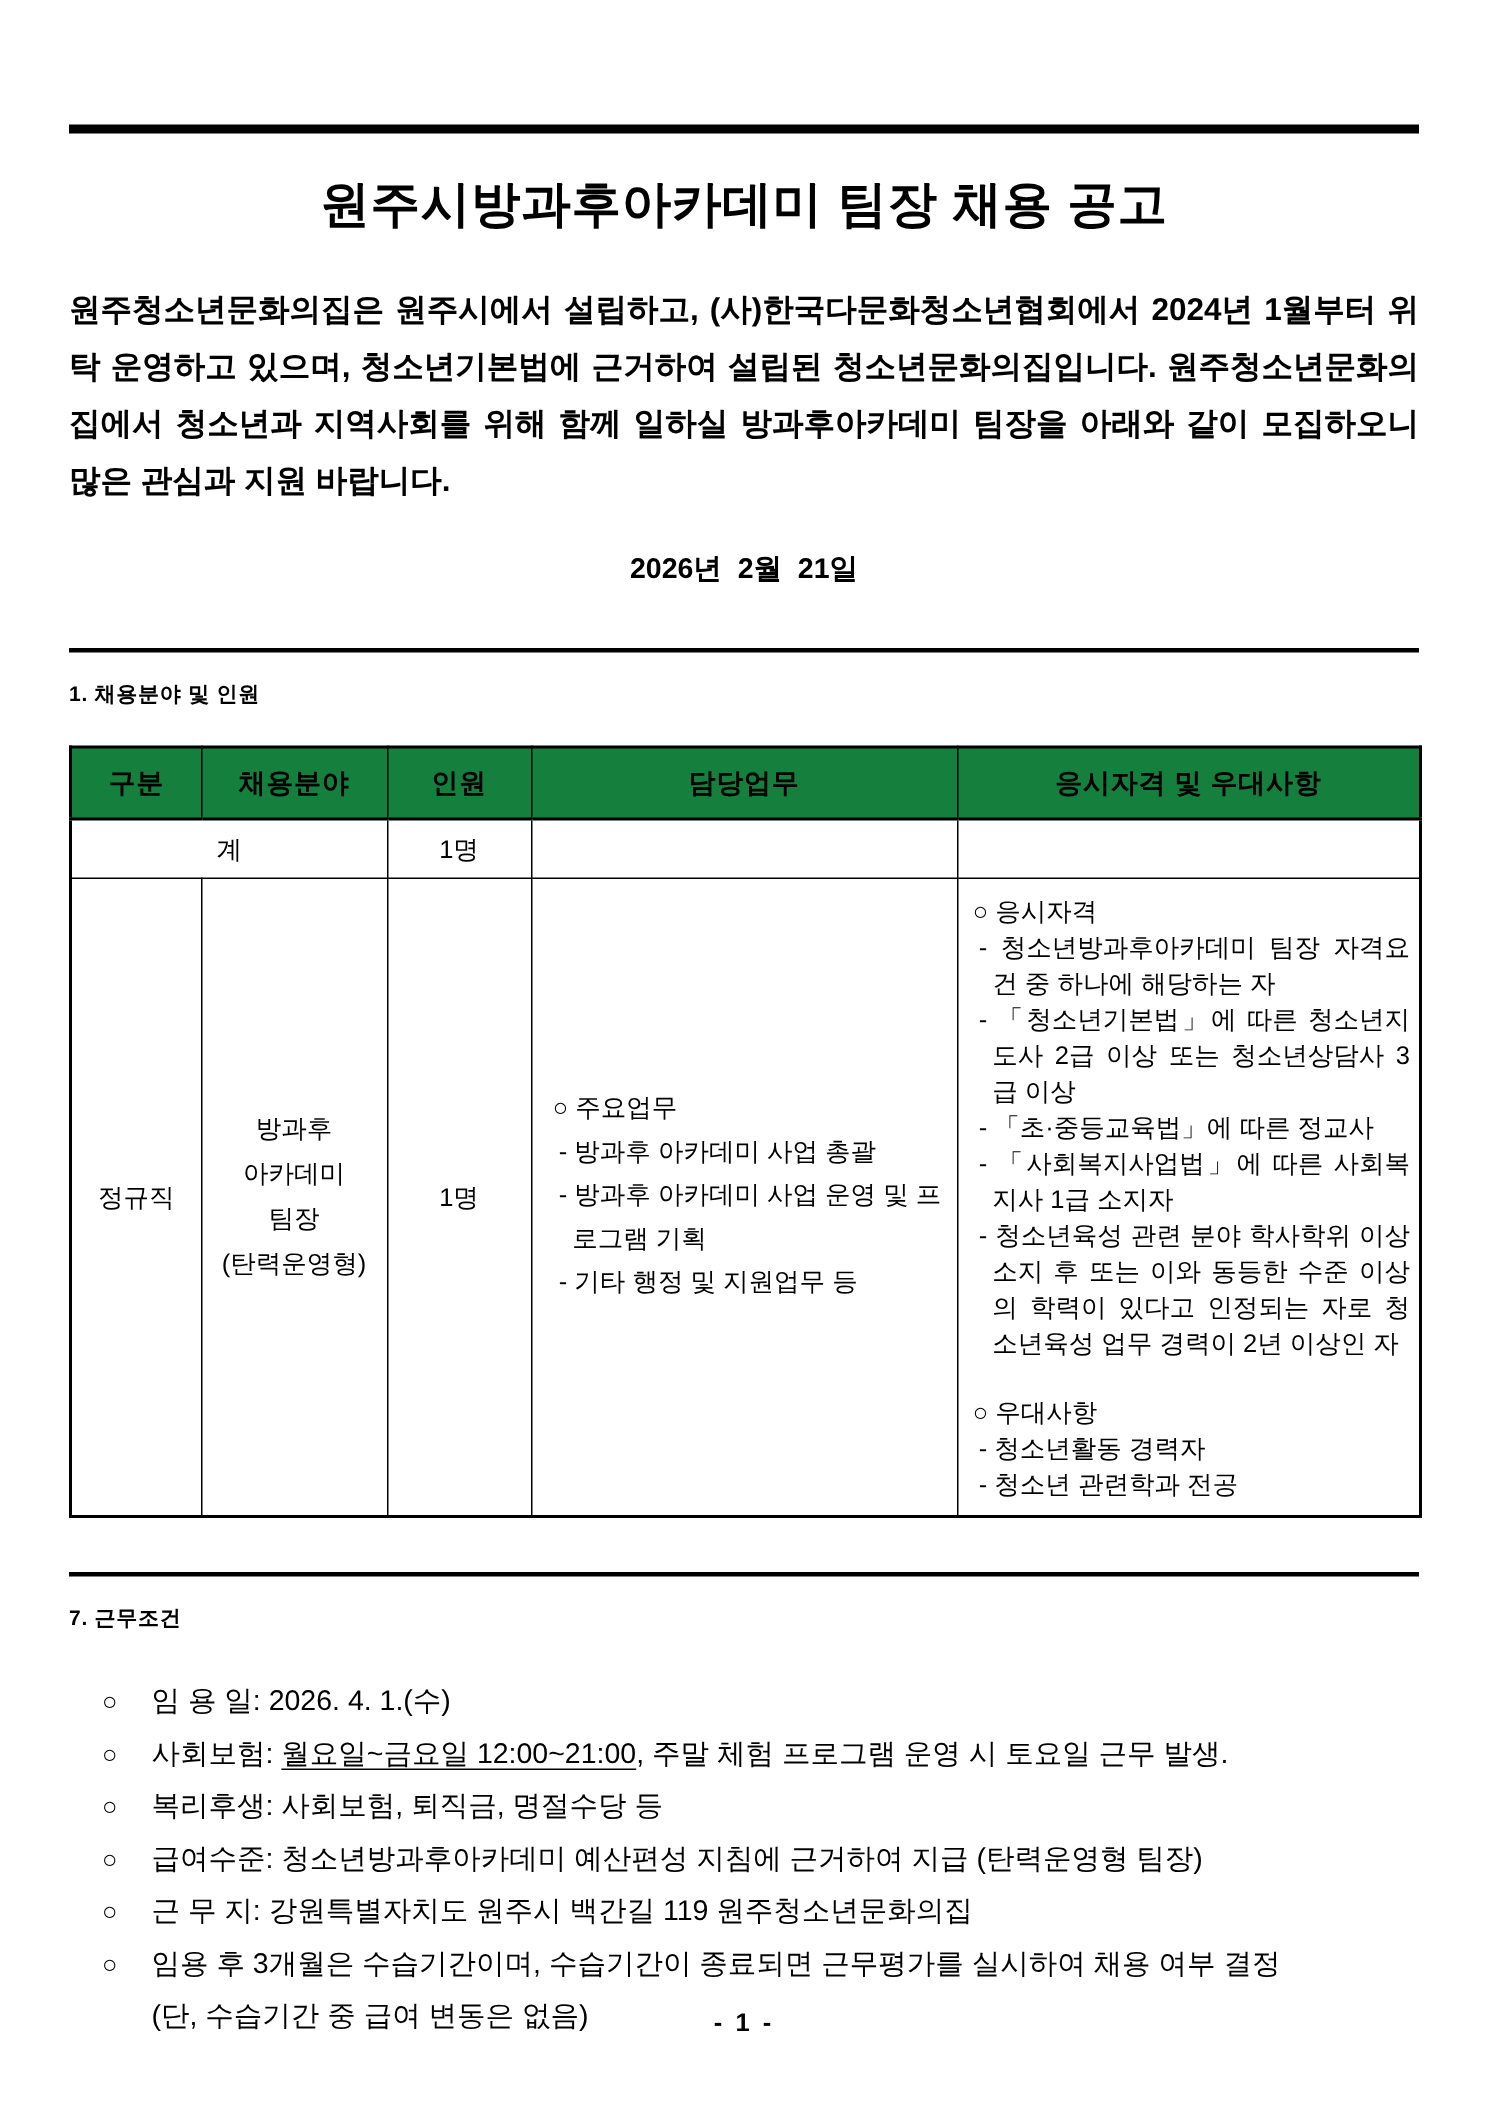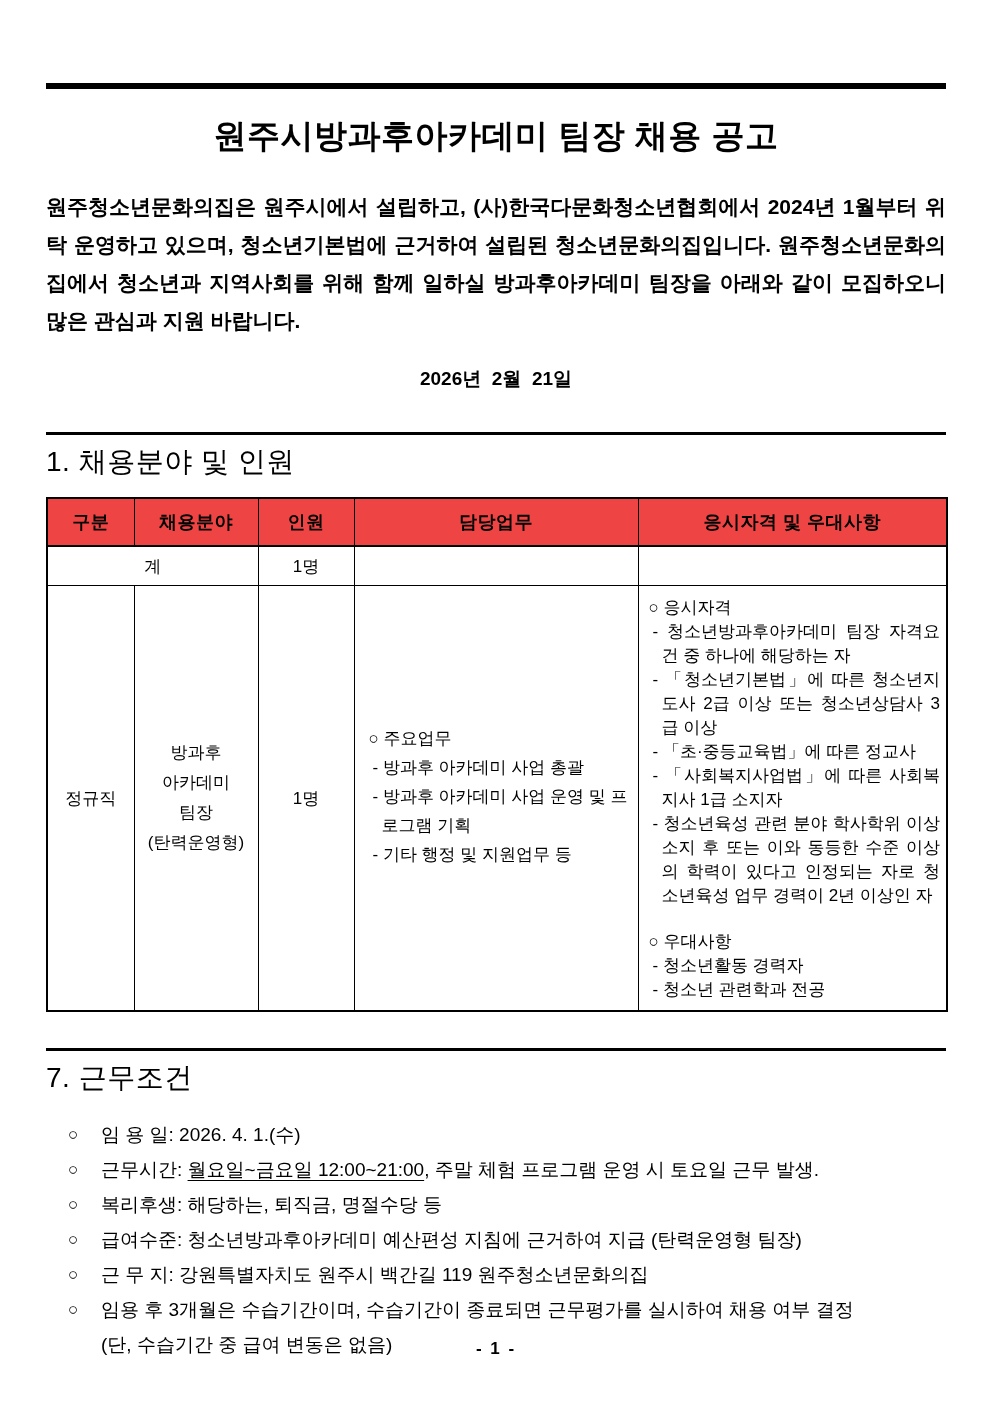--- a/index.html
+++ b/index.html
@@ -18,28 +18,28 @@
     margin: 30px 0 0; font-size: 21px; font-weight: 700;
     line-height: 38px; text-align: justify; word-break: break-all;
   }
   .date-line {
     margin-top: 26px; text-align: center; font-weight: 700;
     font-size: 19px; white-space: pre-wrap;
   }
   .signer-line { margin-top: 15px; text-align: right; font-weight: 700; font-size: 19px; }
   .rule { margin-top: 40px; height: 3px; background: #000; }
   .rule.rule-2 { margin-top: 36px; }
-  .sec-heading { font-size: 28px; font-weight: 400; margin: 12px 0 0; line-height: 30px; letter-spacing: 0.5px; }
+  .sec-heading { font-size: 14px; font-weight: 700; margin: 12px 0 0; line-height: 30px; letter-spacing: 0.5px; }
 
   table.recruit {
     border-collapse: collapse; width: 900px; table-layout: fixed;
     margin-top: 20px; border: 2px solid #000;
   }
   .recruit th {
-    background: #ef4444; border: 1.5px solid #000; border-bottom: 2px solid #000;
+    background: #15803d; border: 1.5px solid #000; border-bottom: 2px solid #000;
     font-size: 18px; font-weight: 700; height: 44px; letter-spacing: 0.5px;
   }
   .recruit td { border: 1.5px solid #000; font-size: 17px; vertical-align: middle; }
   .sum-row td { height: 36px; text-align: center; }
   .main-row td { height: 398px; }
   .c-cat, .c-count { text-align: center; }
   .c-field { text-align: center; line-height: 30px; }
   .c-duties { padding: 0 6px 4px 12px; line-height: 29px; font-size: 17.5px; }
   .c-quals {
     vertical-align: top !important; padding: 10px 6px 8px 8px;
@@ -134,22 +134,22 @@
       </tr>
     </tbody>
   </table>
 
   <div class="rule rule-2"></div>
 
   <h2 class="sec-heading">7. 근무조건</h2>
 
   <ul class="work-list">
     <li><span class="bullet">○</span><span>임 용 일: 2026. 4. 1.(수)</span></li>
-    <li><span class="bullet">○</span><span>근무시간: </span><span class="u">월요일~금요일 12:00~21:00</span><span>, 주말 체험 프로그램 운영 시 토요일 근무 발생.</span></li>
-    <li><span class="bullet">○</span><span>복리후생: 해당하는, 퇴직금, 명절수당 등</span></li>
+    <li><span class="bullet">○</span><span>사회보험: </span><span class="u">월요일~금요일 12:00~21:00</span><span>, 주말 체험 프로그램 운영 시 토요일 근무 발생.</span></li>
+    <li><span class="bullet">○</span><span>복리후생: 사회보험, 퇴직금, 명절수당 등</span></li>
     <li><span class="bullet">○</span><span>급여수준: 청소년방과후아카데미 예산편성 지침에 근거하여 지급 (탄력운영형 팀장)</span></li>
     <li><span class="bullet">○</span><span>근 무 지: 강원특별자치도 원주시 백간길 119 원주청소년문화의집</span></li>
     <li><span class="bullet">○</span><span>임용 후 3개월은 수습기간이며, 수습기간이 종료되면 근무평가를 실시하여 채용 여부 결정</span>
       <div class="cont">(단, 수습기간 중 급여 변동은 없음)</div>
     </li>
   </ul>
 
   <div class="page-footer">- 1 -</div>
 
 </div>

